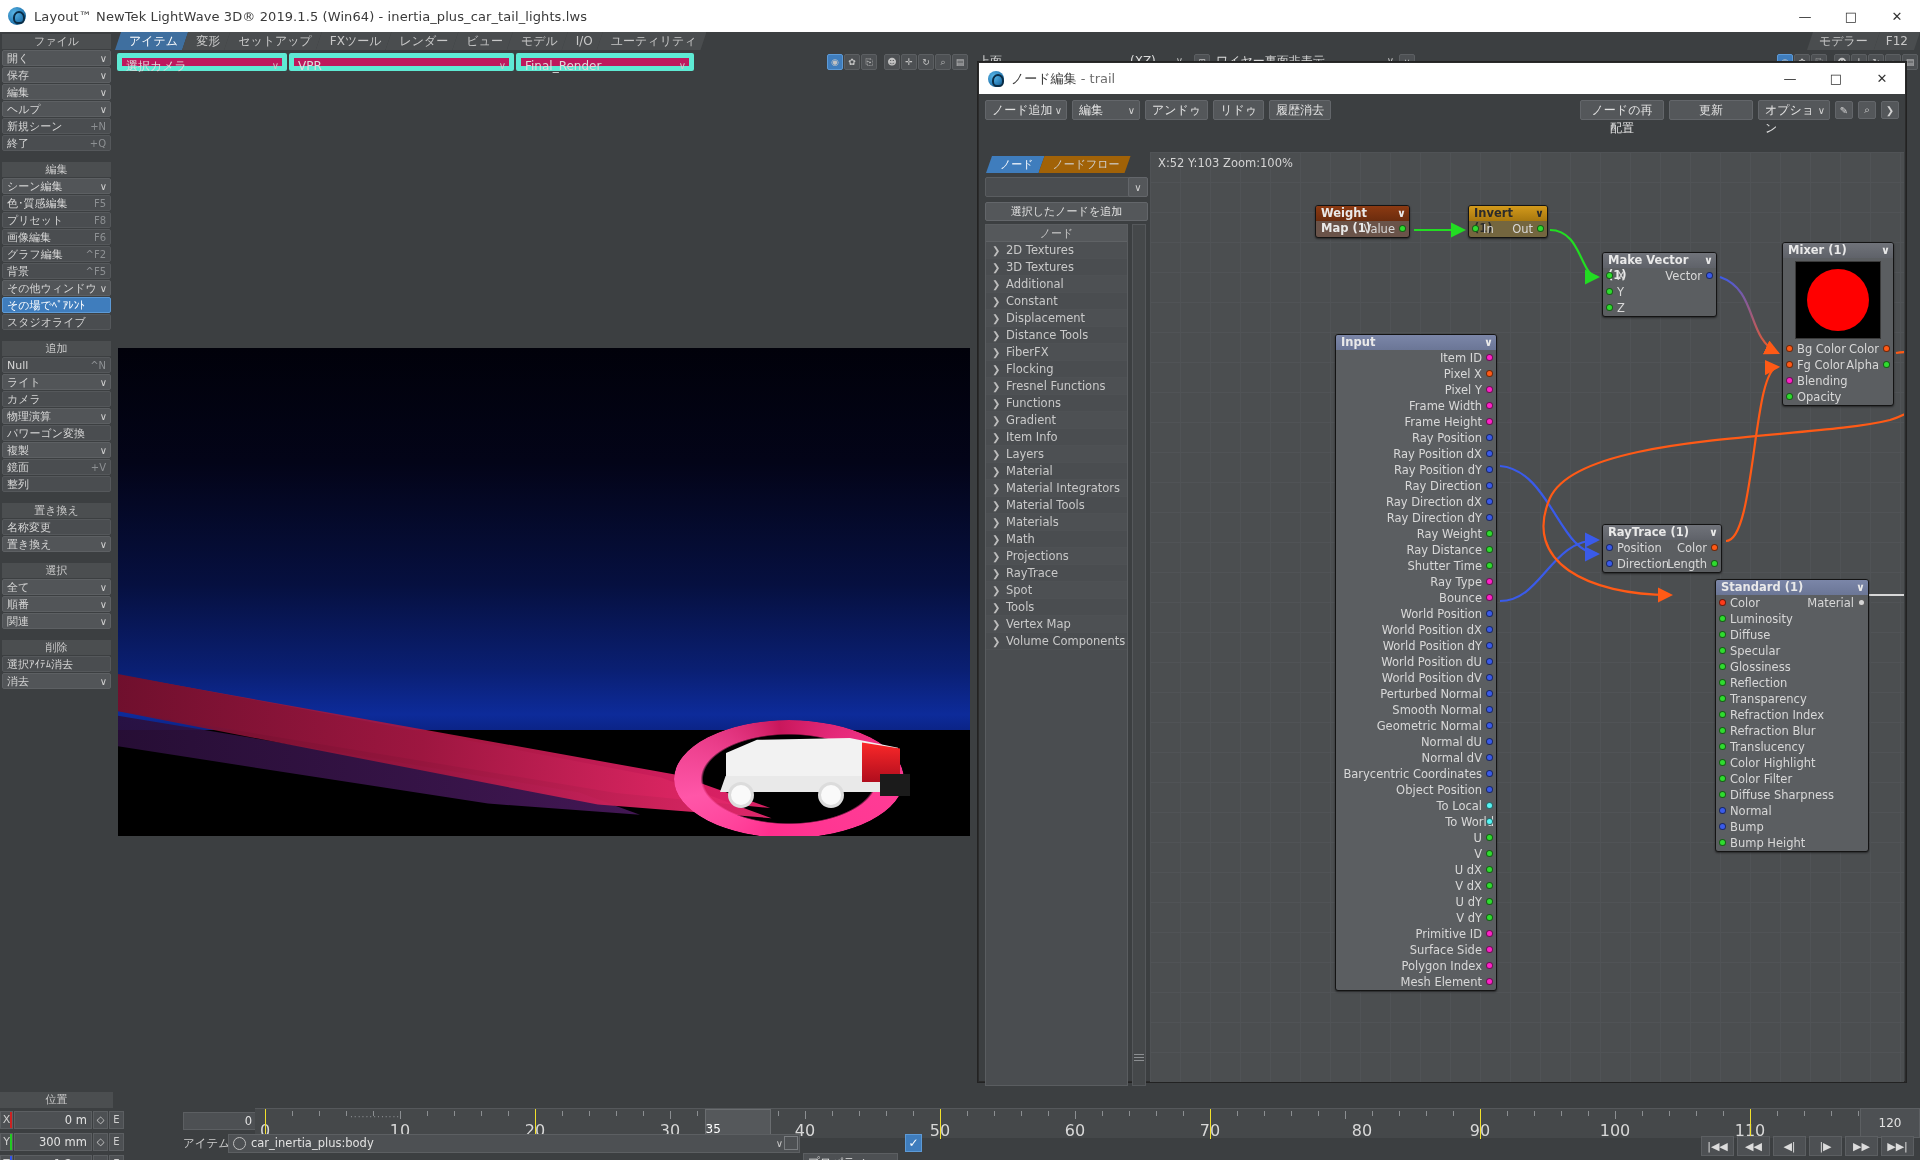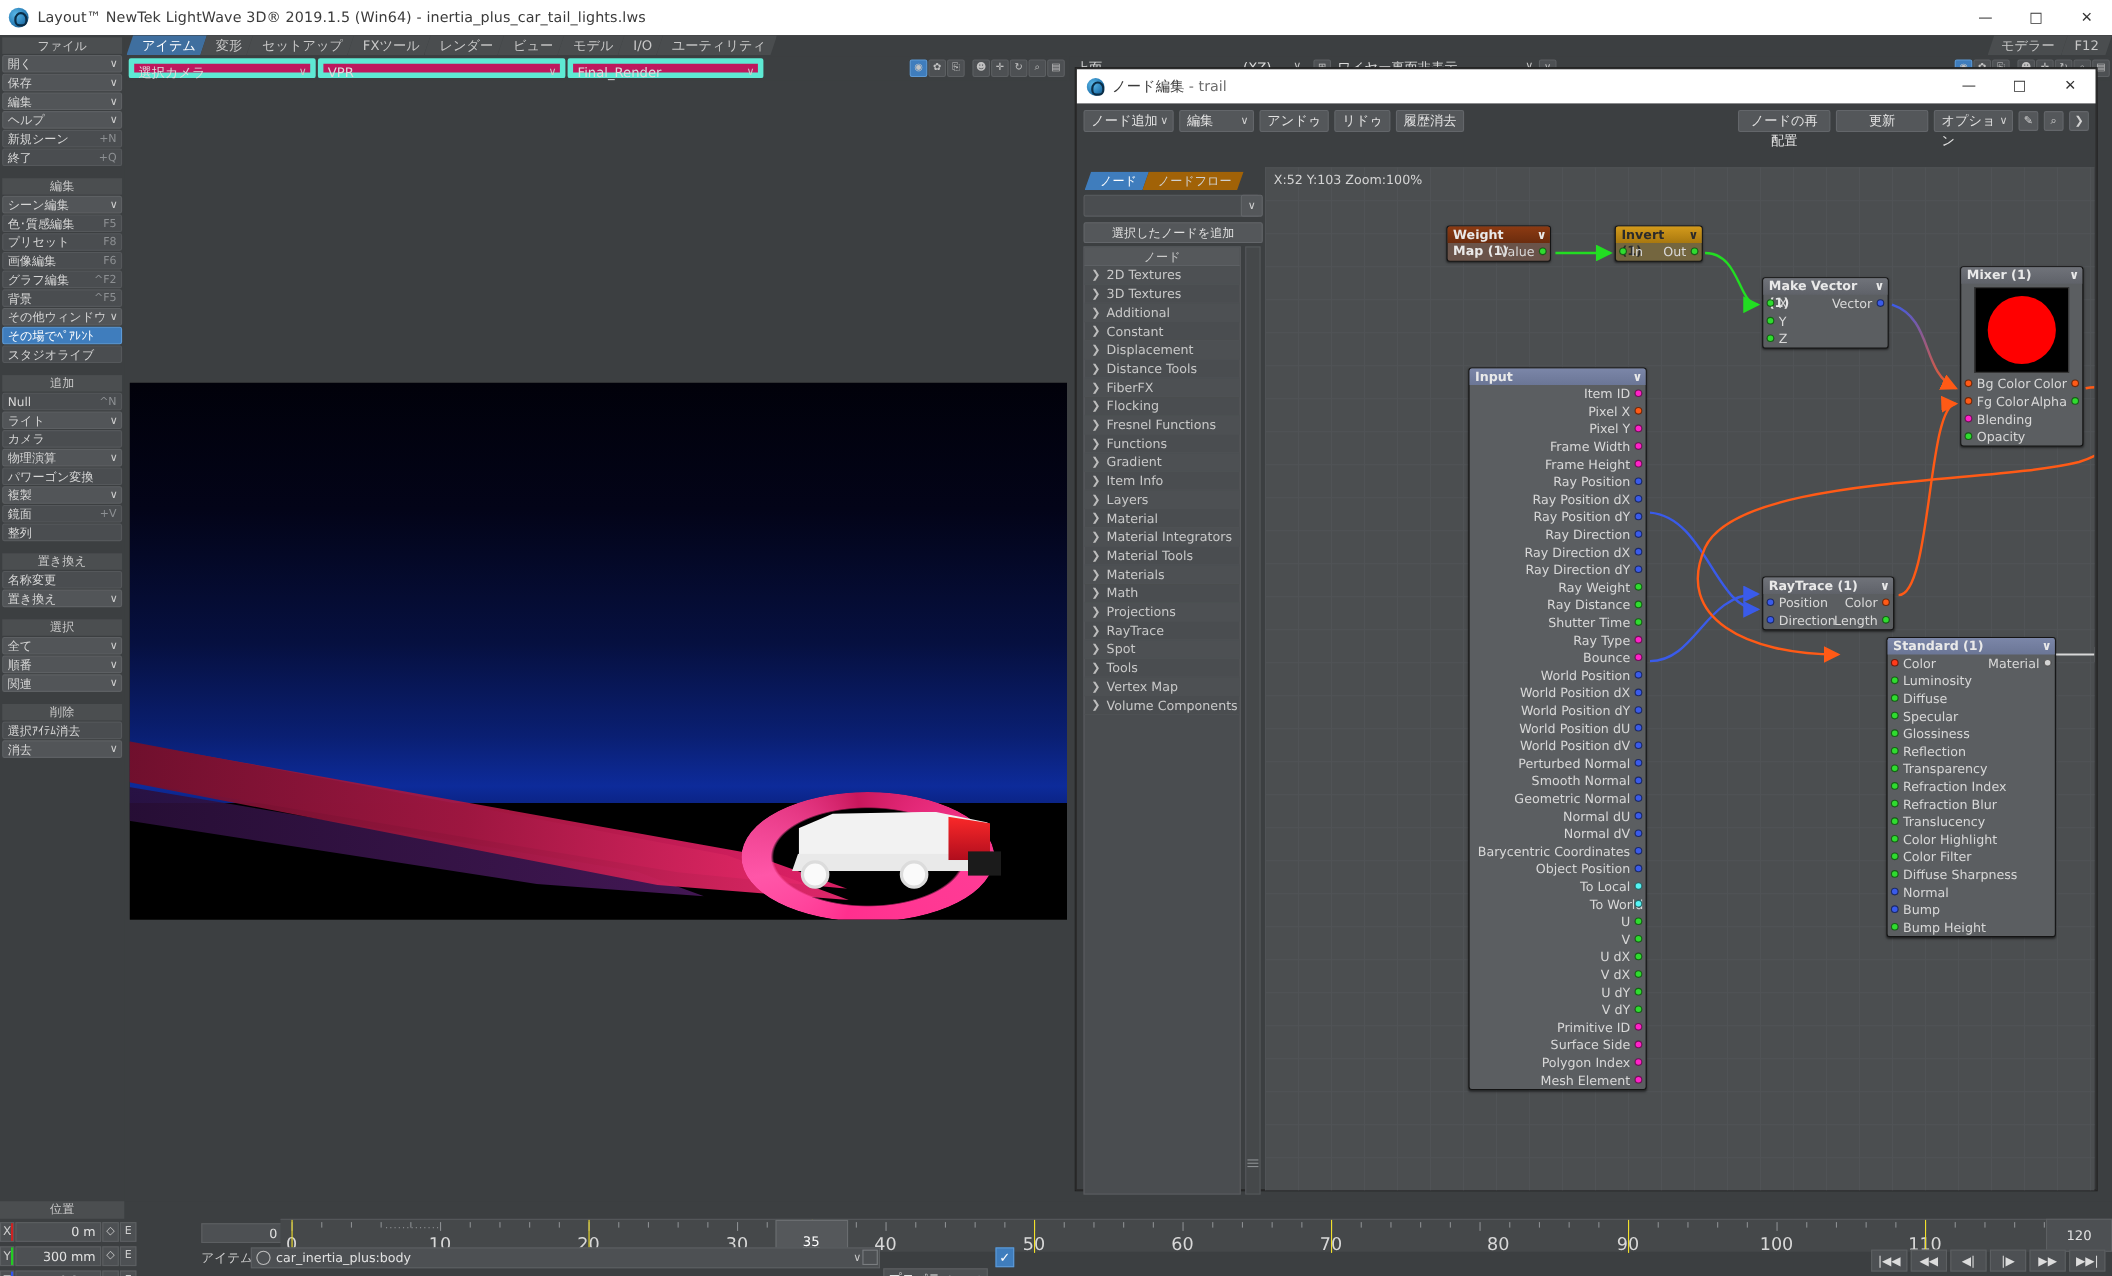--- a/index.html
+++ b/index.html
@@ -194,21 +194,21 @@
 
   .framenum{position:absolute;left:183px;top:20px;width:75px;height:18px;background:#4d5053;
     border:1px solid #5c5f62;color:#e2e2e2;font-size:11.5px;text-align:right;line-height:16px;padding-right:5px;}
   .timeline{position:absolute;left:255px;top:16px;width:1665px;height:30px;background:#45484a;
     border-top:1px solid #55585b;}
   .tl-ticks{position:absolute;left:0;top:0;width:1665px;height:10px;}
   .tl-labels{position:absolute;left:0;top:10px;width:1665px;height:20px;}
   .tl-lab{position:absolute;font-size:16px;color:#d8d8d8;transform:translateX(-50%);top:2px;}
   .tl-mark{position:absolute;width:1px;height:30px;background:#f2e02a;top:0;}
   .tl-cur{position:absolute;top:0;height:30px;width:66px;background:#55585b;border:1px solid #6a6d70;}
-  .tl-cur span{font-size:12px;color:#fff;position:absolute;left:0;right:0;text-align:center;top:12px;text-decoration:underline;}
+  .tl-cur span{font-size:12px;color:#fff;position:absolute;left:0;right:0;top:12px;text-decoration:underline;}
   .tl-endbox{position:absolute;right:0;top:16px;width:60px;height:30px;background:#4d5053;
     border:1px solid #5c5f62;color:#e2e2e2;font-size:12px;text-align:center;line-height:28px;}
   .tl-dots{position:absolute;left:95px;top:3px;font-size:9px;color:#8b8e91;letter-spacing:1px;}
 
   .itemlab{position:absolute;left:183px;top:44px;font-size:11.5px;color:#cfcfcf;}
   .itemfield{position:absolute;left:228px;top:42px;width:572px;height:19px;background:#4d5053;
     border:1px solid #5c5f62;color:#e2e2e2;font-size:11.5px;line-height:17px;padding-left:22px;position:relative;}
   .itemfield .gl{position:absolute;left:4px;top:2px;width:13px;height:13px;border:1px solid #bdbdbd;
     border-radius:50%;}
   .itemfield .cv{position:absolute;right:16px;top:0;color:#c9c9c9;font-size:10px;}

